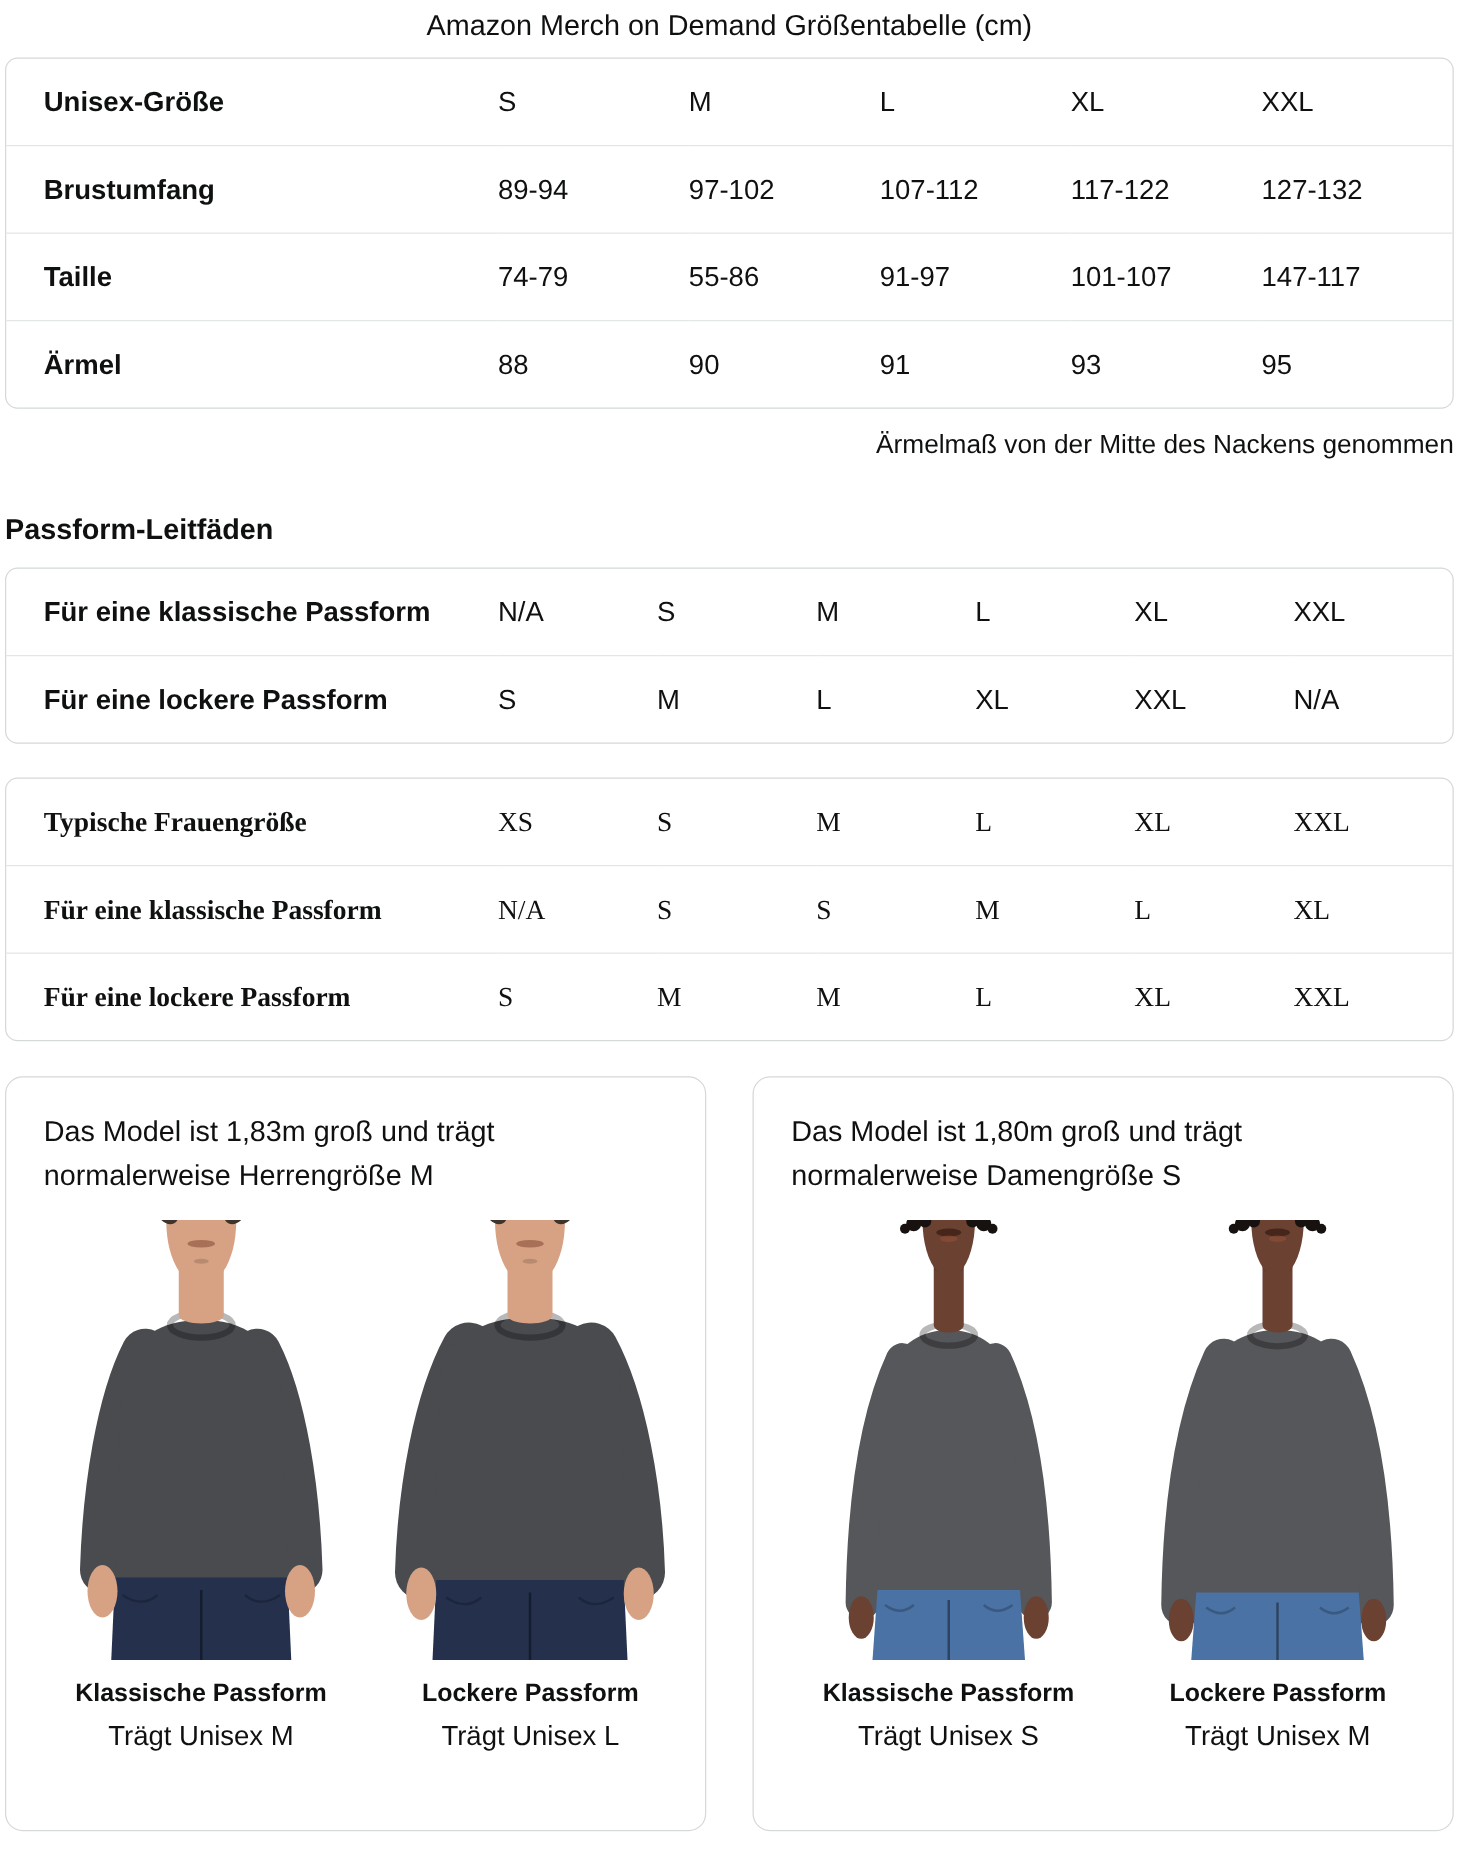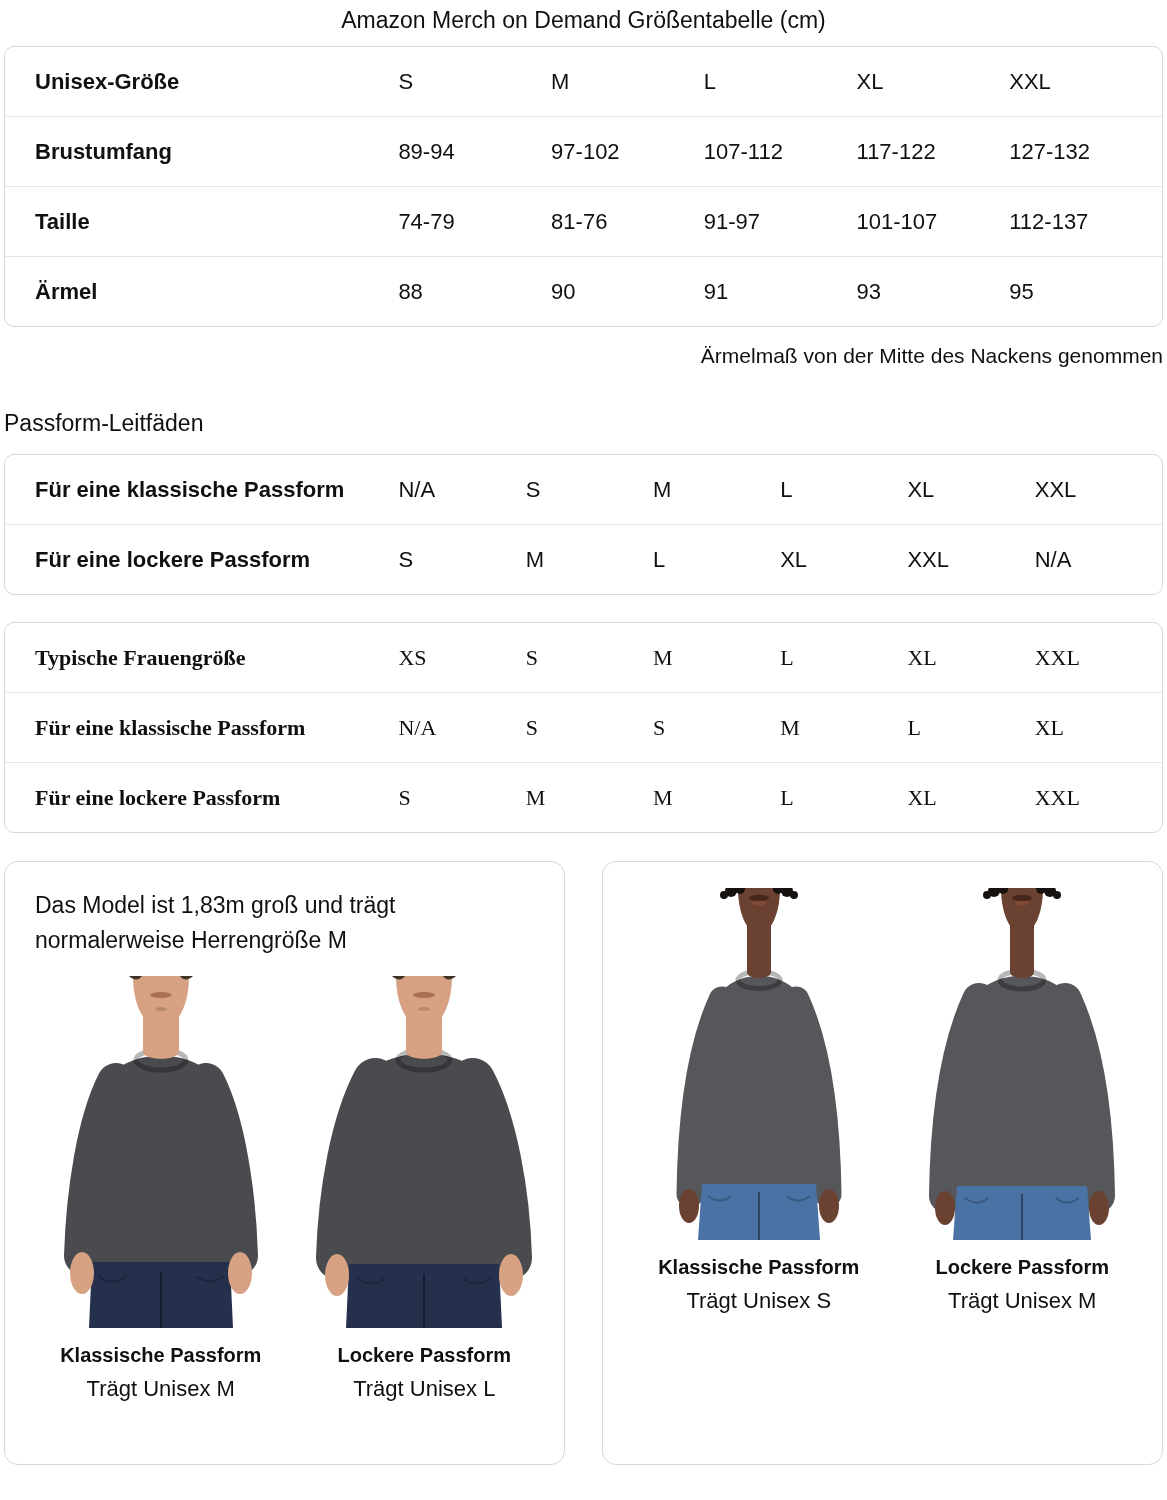--- a/index.html
+++ b/index.html
@@ -7,21 +7,21 @@
     width:1167px;height:1500px;overflow:hidden;
     font-family:"Liberation Sans", sans-serif;
     color:var(--text,#0F1111);
   }
   .page{margin:0 4px;}
   .page-title{
     font-size:23px;font-weight:400;line-height:28px;
     padding-top:6px;margin:0 0 12px 0;text-align:center;
   }
   .section-title{
-    font-size:23px;font-weight:400;line-height:28px;
+    font-size:23px;font-weight:700;line-height:28px;
     margin:42px 0 17px 0;
   }
   .note{font-size:21px;line-height:22px;margin:18px 0 0 0;text-align:right;}
 
   table.size-tbl{
     width:100%;border-collapse:separate;border-spacing:0;
     border:1px solid var(--border,#D5D9D9);border-radius:10px;
     margin-top:12px;
   }
   table.size-tbl.no-top{margin-top:0;}
@@ -89,24 +89,24 @@
       <td class="lbl">Brustumfang</td>
       <td class="val">89-94</td>
       <td class="val">97-102</td>
       <td class="val">107-112</td>
       <td class="val">117-122</td>
       <td class="val">127-132</td>
     </tr>
     <tr>
       <td class="lbl">Taille</td>
       <td class="val">74-79</td>
-      <td class="val">81-76</td>
+      <td class="val">55-86</td>
       <td class="val">91-97</td>
       <td class="val">101-107</td>
-      <td class="val">112-137</td>
+      <td class="val">147-117</td>
     </tr>
     <tr>
       <td class="lbl">Ärmel</td>
       <td class="val">88</td>
       <td class="val">90</td>
       <td class="val">91</td>
       <td class="val">93</td>
       <td class="val">95</td>
     </tr>
   </tbody>
@@ -222,20 +222,21 @@
             <ellipse class="skin-m" cx="212" cy="299" rx="12" ry="21"></ellipse>
           </svg>
           <div class="fit-label">Lockere Passform</div>
           <div class="fit-size">Trägt Unisex L</div>
         </div>
 
       </div>
     </div>
 
     <div class="model-card">
+      <p class="model-desc">Das Model ist 1,80m groß und trägt normalerweise Damengröße S</p>
       <div class="figures">
 
         <div class="figure">
           <svg class="model-svg" viewBox="0 0 250 352" aria-hidden="true">
             <path class="sleeve-w" d="M88,112 C66,160 57,230 56,306"></path>
             <path class="sleeve-w" d="M162,112 C184,160 193,230 194,306"></path>
             <path class="shirt-w" d="M74,118 C92,94 108,88 125,88 C142,88 158,94 176,118 L182,300 L68,300 Z"></path>
             <ellipse class="collar" cx="125" cy="92" rx="21" ry="8.5"></ellipse>
             <path class="jeans-w" d="M68,296 L182,296 L186,352 L64,352 Z"></path>
             <path class="jeans-line" d="M125,304 L125,352"></path>

